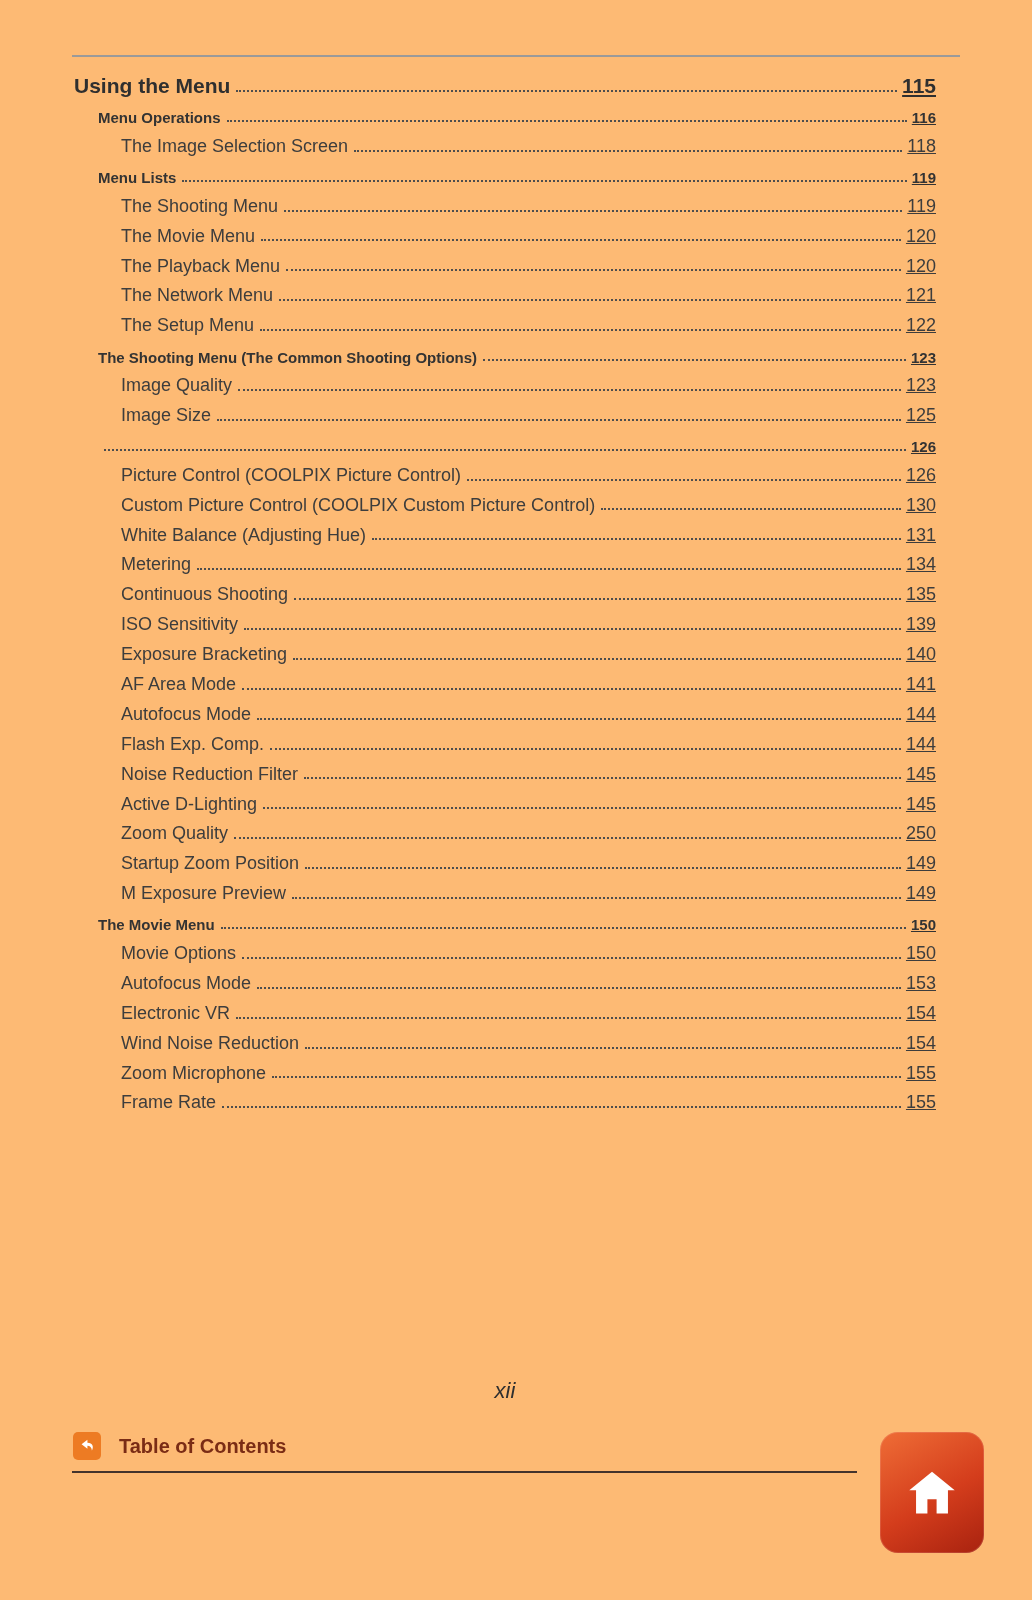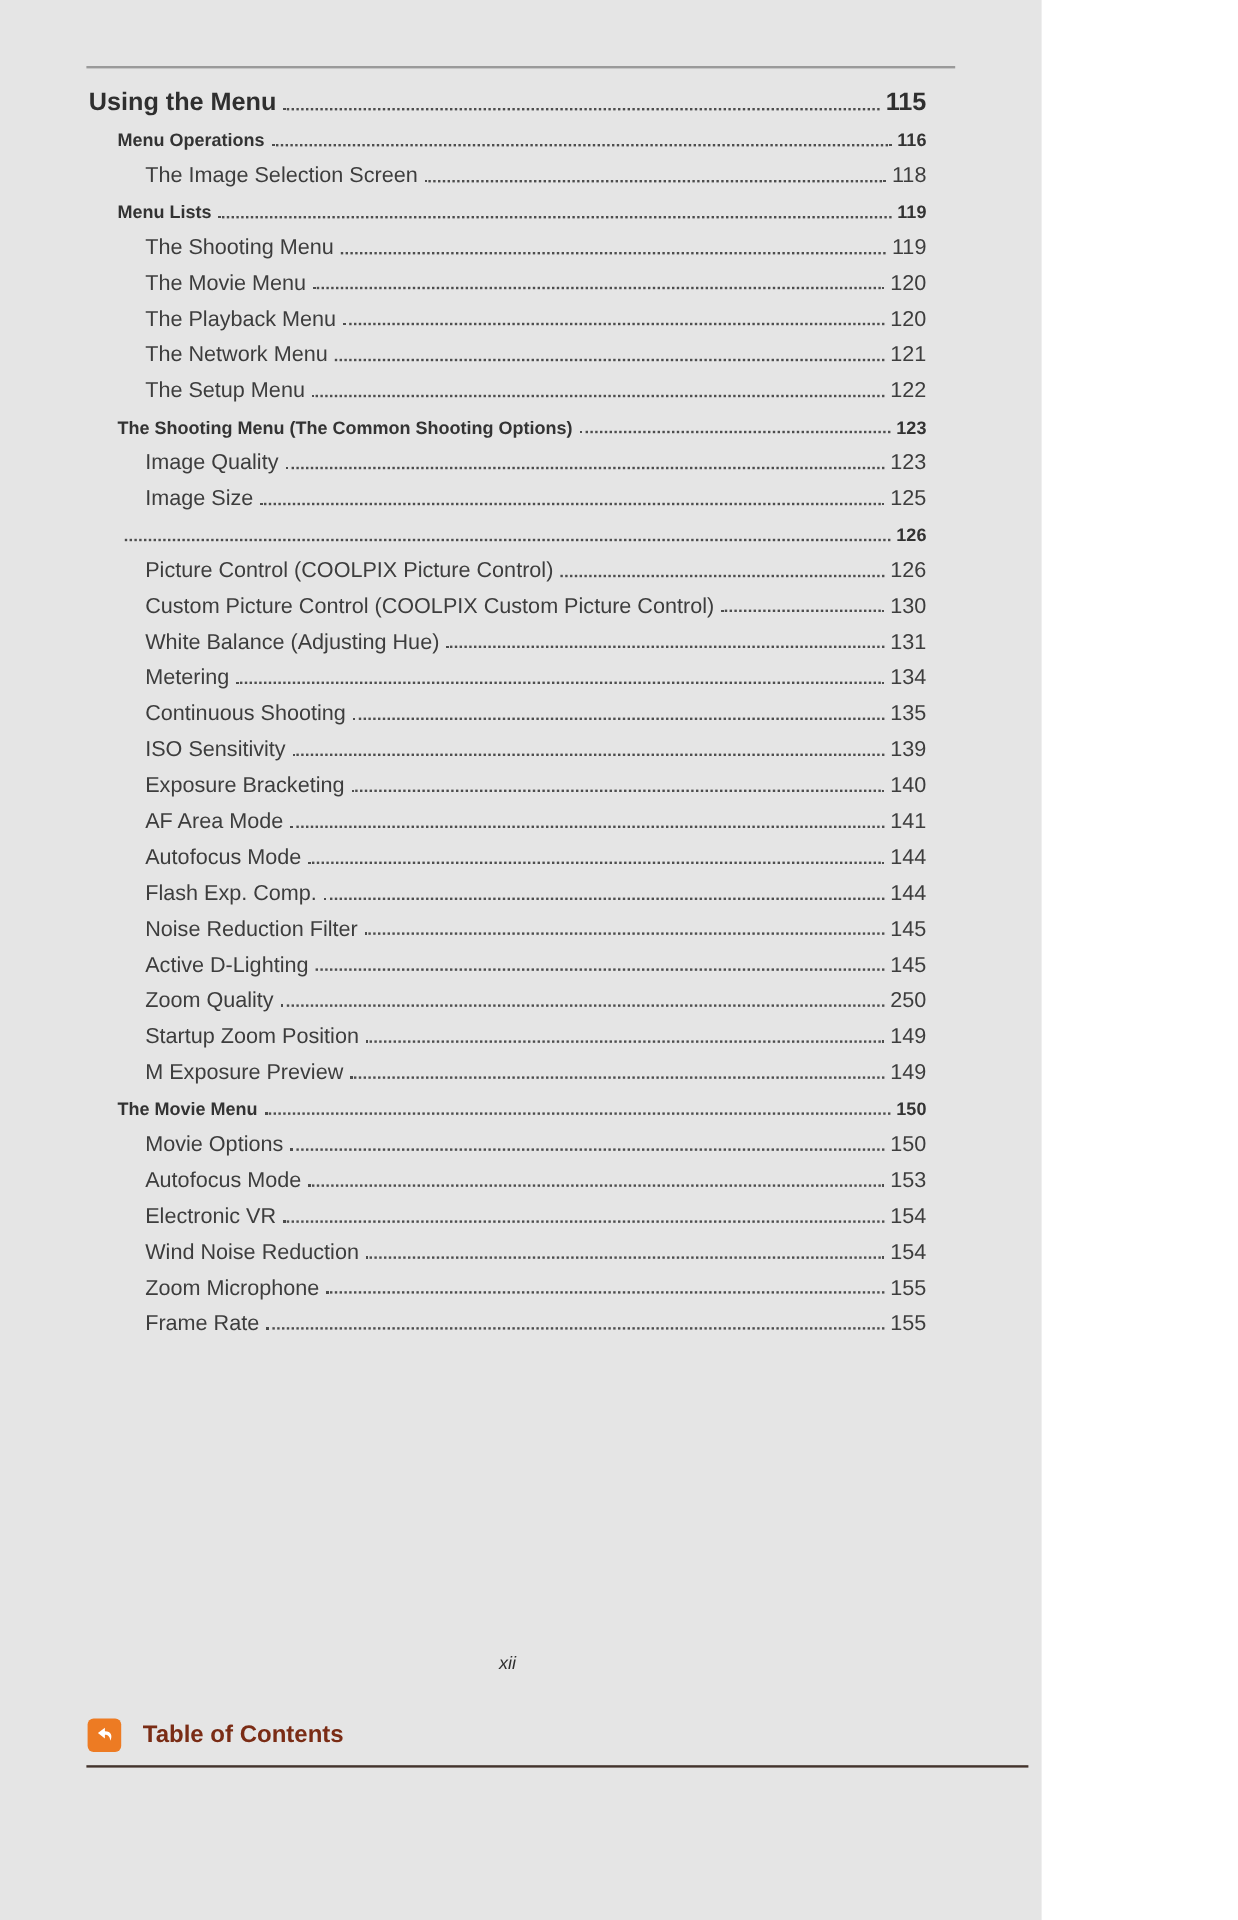--- a/index.html
+++ b/index.html
@@ -2,50 +2,50 @@
 <html><head>
 <meta charset="utf-8">
 <style>
   * { margin: 0; padding: 0; box-sizing: border-box; }
   html, body {
     width: 1032px; height: 1600px;
     background: #ffffff;
     font-family: "Liberation Sans", "DejaVu Sans", sans-serif;
     color: #3a3a3a;
   }
-  .page { position: relative; width: 868px; height: 1600px; overflow: hidden; background: #e5e5e5; }
+  .page { position: relative; width: 1032px; height: 1600px; overflow: hidden; background: #fdba74; }
 
   .top-rule {
     position: absolute; left: 72px; right: 72px; top: 55px;
     border-top: 2px solid #9a9a9a;
   }
 
   .toc {
     position: absolute; left: 74px; right: 96px; top: 62px;
   }
   .toc-row {
     display: flex; align-items: flex-end;
     height: 29.9px;
   }
   .toc-row .title { white-space: nowrap; line-height: 1.1; }
   .toc-row .leader {
     flex: 1 1 auto;
     border-bottom: 2px dotted #4d4d4d;
     margin: 0 5px 5px 6px;
     min-width: 12px;
   }
-  .toc-row .pagenum { line-height: 1.1; white-space: nowrap; }
+  .toc-row .pagenum { line-height: 1.1; white-space: nowrap; text-decoration: underline; }
 
   .toc-row.level-1 { height: 35px; font-size: 21px; font-weight: 700; color: #2f2f2f; }
   .toc-row.level-2 { font-size: 15px; font-weight: 700; padding-left: 24px; color: #333; }
   .toc-row.level-3 { font-size: 18px; font-weight: 400; padding-left: 47px; color: #3d3d3d; }
 
   .roman-page {
     position: absolute; left: 74px; right: 96px; top: 1378px;
-    text-align: center; font-size: 15px; font-style: italic; color: #2f2f2f;
+    text-align: center; font-size: 22px; font-style: italic; color: #2f2f2f;
   }
 
   .footer-link {
     position: absolute; left: 73px; top: 1432px;
     display: flex; align-items: center; gap: 18px;
     cursor: pointer;
   }
   .return-icon {
     width: 28px; height: 28px; border-radius: 5px;
     background: #ed7b23;

